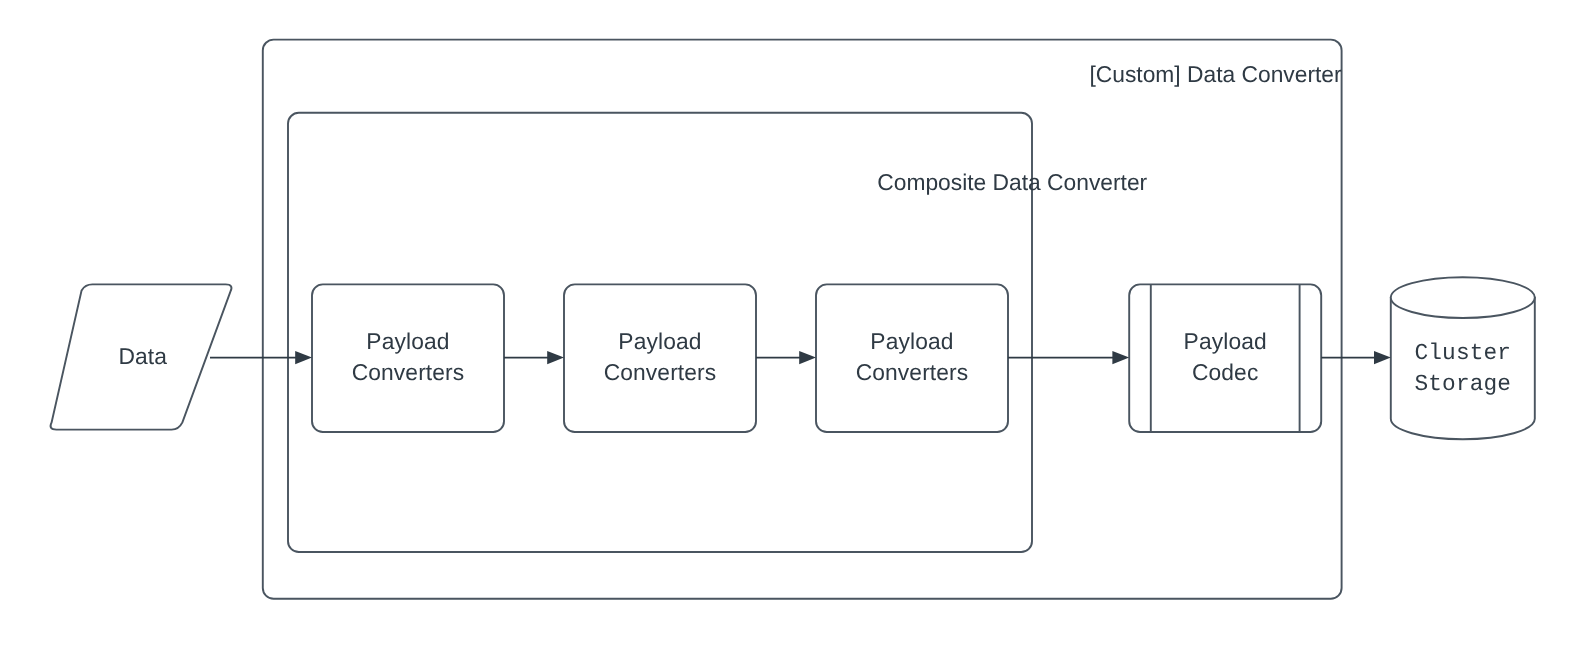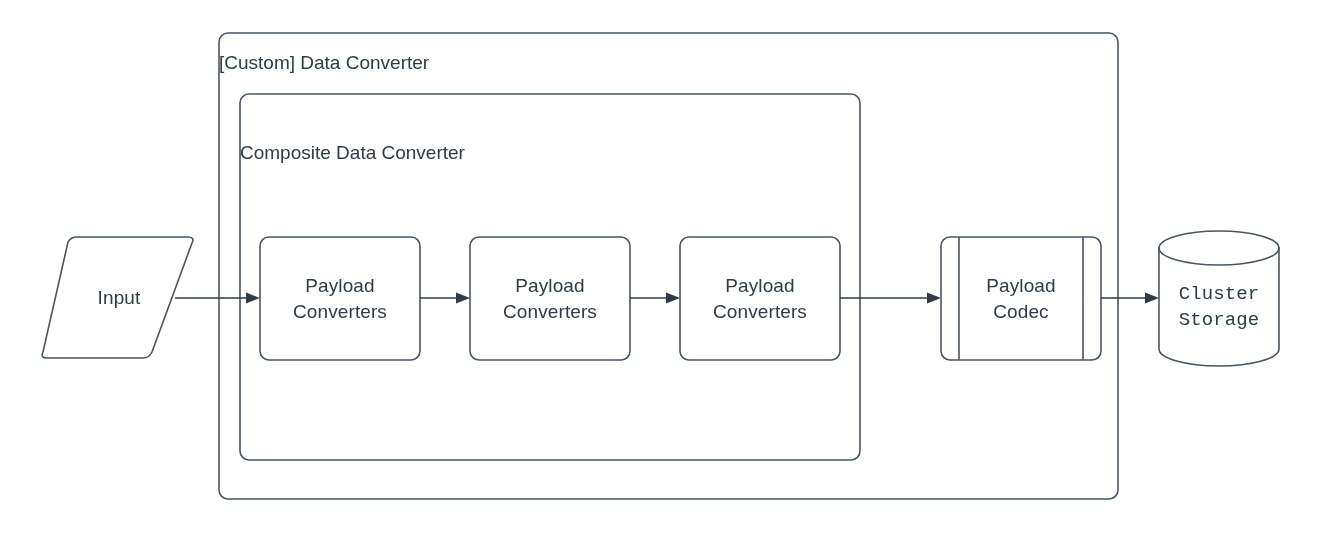--- a/index.html
+++ b/index.html
@@ -27,21 +27,21 @@
     text-align: center;
     color: #2f3a44;
     font-size: 19px;
     line-height: 26px;
     letter-spacing: 0.1px;
     white-space: pre-line;
     pointer-events: none;
   }
   .container-title {
     position: absolute;
-    text-align: left;
+    text-align: right;
     color: #2f3a44;
     font-size: 19px;
     line-height: 24px;
     white-space: nowrap;
   }
   svg.layer {
     position: absolute;
     left: 0;
     top: 0;
     width: 1320px;
@@ -118,21 +118,21 @@
       <line class="connector" x1="1101" y1="298" x2="1151" y2="298"></line>
       <path class="arrowhead" d="M 1159,298 L 1145,292.5 L 1145,303.5 Z"></path>
     </g>
 
   </svg>
 
   <div class="container-title" style="left:219px; top:51px; width:899px;">[Custom] Data Converter</div>
 
   <div class="container-title" style="left:240px; top:141px; width:716px;">Composite Data Converter</div>
 
-  <div class="shape-label" style="left:43px; top:237px; width:152px; height:121px;">Input</div>
+  <div class="shape-label" style="left:43px; top:237px; width:152px; height:121px;">Data</div>
 
   <div class="shape-label" style="left:260px; top:237px; width:160px; height:123px;">Payload
 Converters</div>
 
   <div class="shape-label" style="left:470px; top:237px; width:160px; height:123px;">Payload
 Converters</div>
 
   <div class="shape-label" style="left:680px; top:237px; width:160px; height:123px;">Payload
 Converters</div>
 

